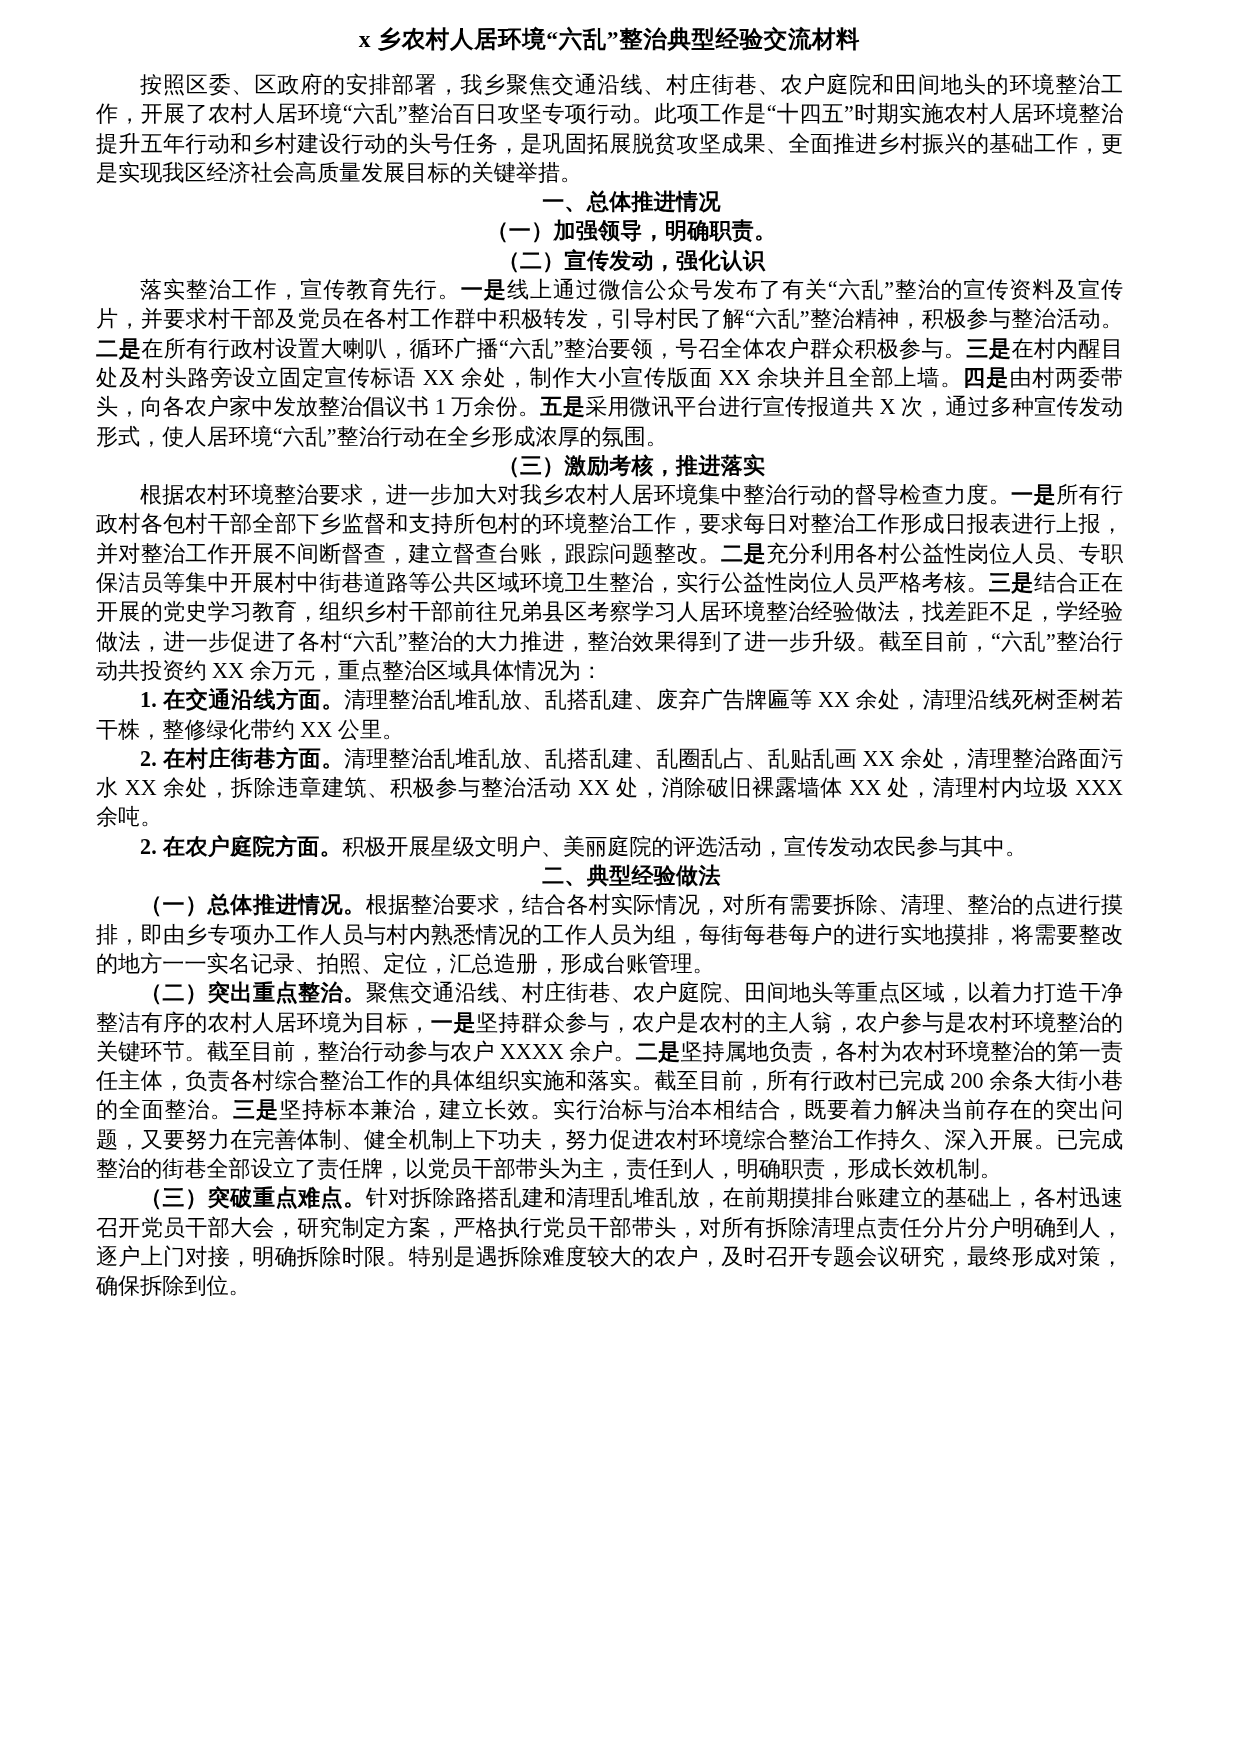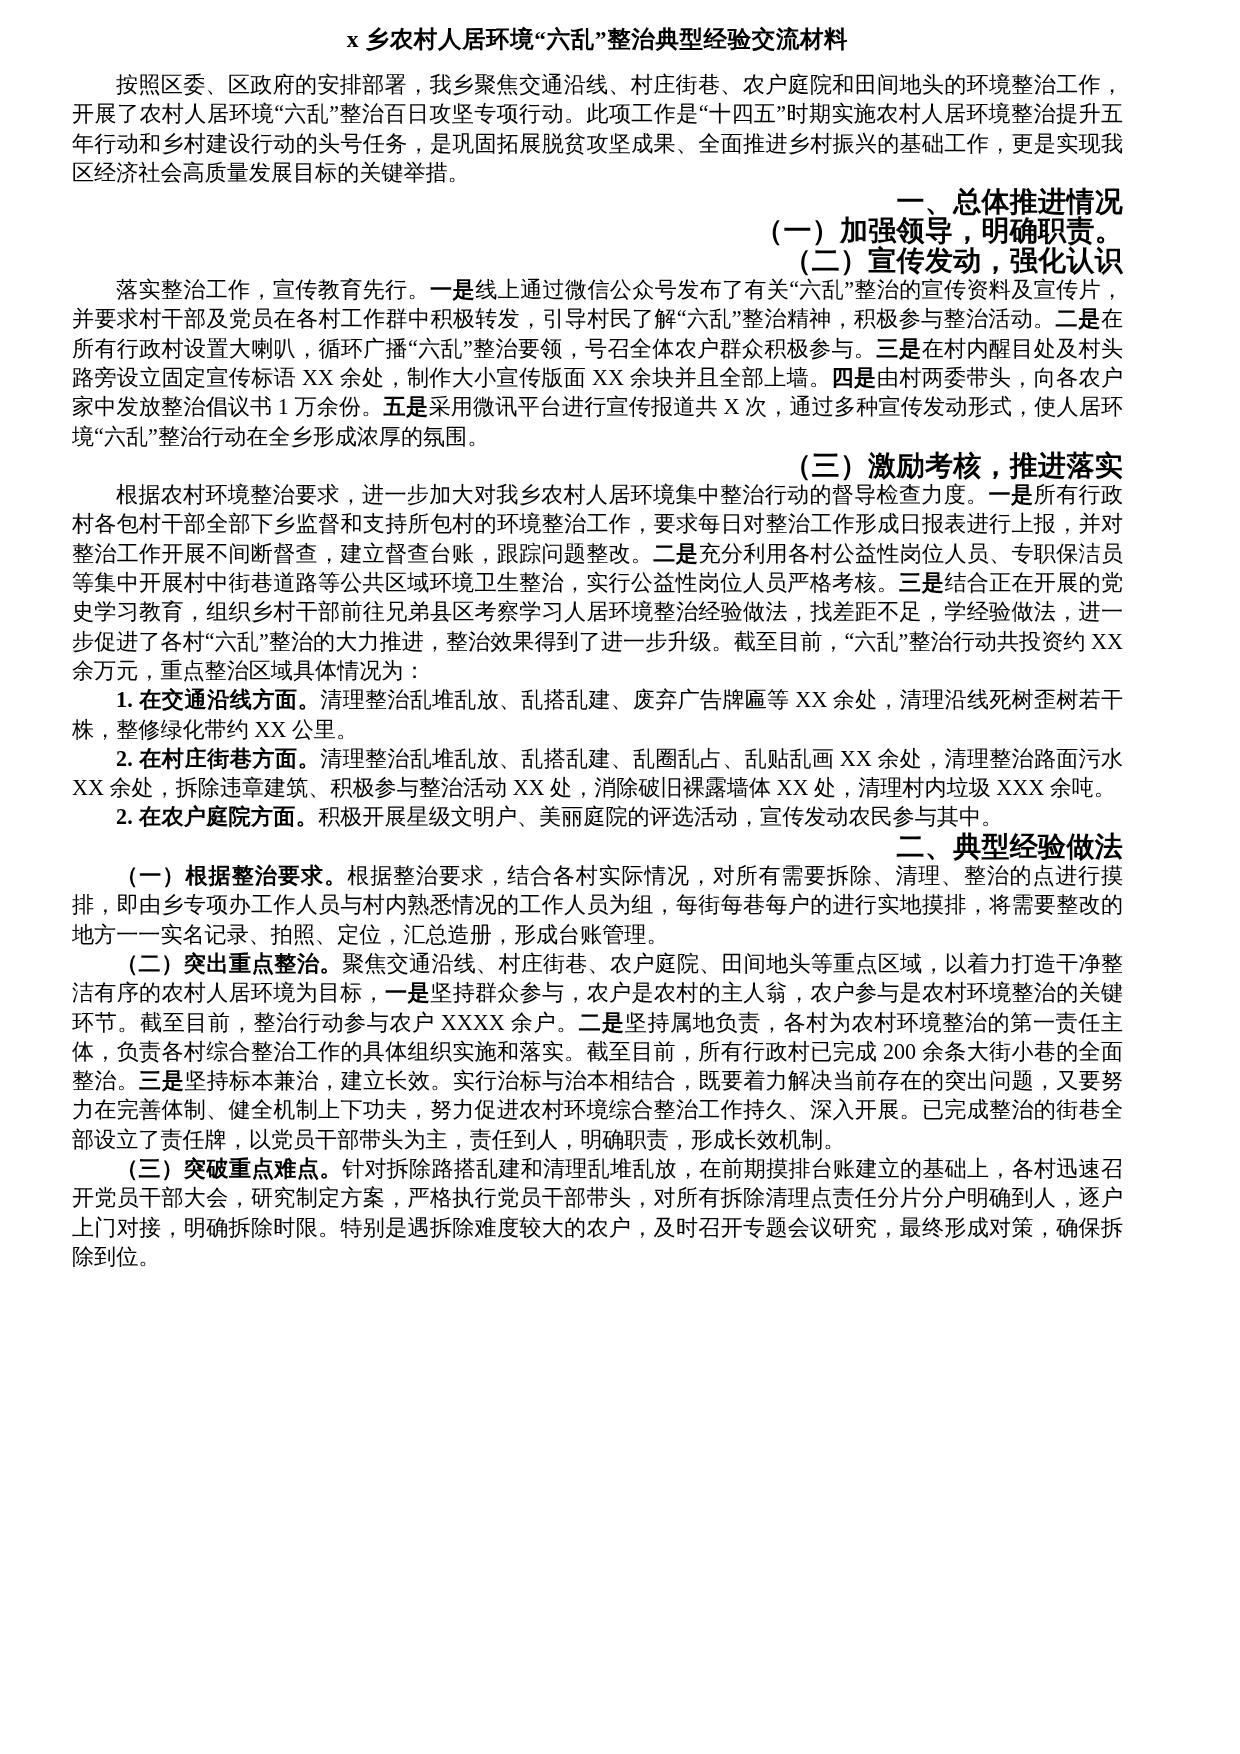--- a/index.html
+++ b/index.html
@@ -12,21 +12,21 @@
     height: 1754px;
     font-family: "Liberation Serif", "DejaVu Serif", serif;
     color: #000000;
     -webkit-font-smoothing: antialiased;
   }
   #page {
     position: relative;
     width: 1196px;
     height: 1754px;
     box-sizing: border-box;
-    padding: 22px 73px 0 72px;
+    padding: 22px 73px 0 96px;
   }
   #doc-title {
     font-family: "Liberation Serif", "DejaVu Serif", serif;
     font-weight: bold;
     font-size: 23.5px;
     line-height: 34px;
     text-align: center;
     letter-spacing: 0.6px;
     margin: 0 0 14px 0;
     white-space: nowrap;
@@ -41,24 +41,24 @@
     letter-spacing: 0;
     word-break: break-all;
     font-family: Liberation Serif, serif;
   }
   .indent {
     text-indent: 44px;
   }
   .heading {
     font-weight: bold;
     text-indent: 44px;
-    font-size: 28px;
+    font-size: 22px;
     line-height: 29.3px;
     margin: 0;
-    text-align: right;
+    text-align: center;
     letter-spacing: 0.3px;
   }
   b, .b {
     font-weight: bold;
     letter-spacing: 0.3px;
   }
 </style>
 </head>
 <body>
 
@@ -71,18 +71,18 @@
       <p class="heading"><span>一、总体推进情况</span></p>
       <p class="heading"><span>（一）加强领导，明确职责。</span></p>
       <p class="heading"><span>（二）宣传发动，强化认识</span></p>
       <p class="para indent"><span>落实整治工作，宣传教育先行。</span><b>一是</b><span>线上通过微信公众号发布了有关“六乱”整治的宣传资料及宣传片，并要求村干部及党员在各村工作群中积极转发，引导村民了解“六乱”整治精神，积极参与整治活动。</span><b>二是</b><span>在所有行政村设置大喇叭，循环广播“六乱”整治要领，号召全体农户群众积极参与。</span><b>三是</b><span>在村内醒目处及村头路旁设立固定宣传标语 XX 余处，制作大小宣传版面 XX 余块并且全部上墙。</span><b>四是</b><span>由村两委带头，向各农户家中发放整治倡议书 1 万余份。</span><b>五是</b><span>采用微讯平台进行宣传报道共 X 次，通过多种宣传发动形式，使人居环境“六乱”整治行动在全乡形成浓厚的氛围。</span></p>
       <p class="heading"><span>（三）激励考核，推进落实</span></p>
       <p class="para indent"><span>根据农村环境整治要求，进一步加大对我乡农村人居环境集中整治行动的督导检查力度。</span><b>一是</b><span>所有行政村各包村干部全部下乡监督和支持所包村的环境整治工作，要求每日对整治工作形成日报表进行上报，并对整治工作开展不间断督查，建立督查台账，跟踪问题整改。</span><b>二是</b><span>充分利用各村公益性岗位人员、专职保洁员等集中开展村中街巷道路等公共区域环境卫生整治，实行公益性岗位人员严格考核。</span><b>三是</b><span>结合正在开展的党史学习教育，组织乡村干部前往兄弟县区考察学习人居环境整治经验做法，找差距不足，学经验做法，进一步促进了各村“六乱”整治的大力推进，整治效果得到了进一步升级。截至目前，“六乱”整治行动共投资约 XX 余万元，重点整治区域具体情况为：</span></p>
       <p class="para indent"><b>1. 在交通沿线方面。</b><span>清理整治乱堆乱放、乱搭乱建、废弃广告牌匾等 XX 余处，清理沿线死树歪树若干株，整修绿化带约 XX 公里。</span></p>
       <p class="para indent"><b>2. 在村庄街巷方面。</b><span>清理整治乱堆乱放、乱搭乱建、乱圈乱占、乱贴乱画 XX 余处，清理整治路面污水 XX 余处，拆除违章建筑、积极参与整治活动 XX 处，消除破旧裸露墙体 XX 处，清理村内垃圾 XXX 余吨。</span></p>
       <p class="para indent"><b>2. 在农户庭院方面。</b><span>积极开展星级文明户、美丽庭院的评选活动，宣传发动农民参与其中。</span></p>
       <p class="heading"><span>二、典型经验做法</span></p>
-      <p class="para indent"><b>（一）根据整治要求。</b><span>根据整治要求，结合各村实际情况，对所有需要拆除、清理、整治的点进行摸排，即由乡专项办工作人员与村内熟悉情况的工作人员为组，每街每巷每户的进行实地摸排，将需要整改的地方一一实名记录、拍照、定位，汇总造册，形成台账管理。</span></p>
+      <p class="para indent"><b>（一）总体推进情况。</b><span>根据整治要求，结合各村实际情况，对所有需要拆除、清理、整治的点进行摸排，即由乡专项办工作人员与村内熟悉情况的工作人员为组，每街每巷每户的进行实地摸排，将需要整改的地方一一实名记录、拍照、定位，汇总造册，形成台账管理。</span></p>
       <p class="para indent"><b>（二）突出重点整治。</b><span>聚焦交通沿线、村庄街巷、农户庭院、田间地头等重点区域，以着力打造干净整洁有序的农村人居环境为目标，</span><b>一是</b><span>坚持群众参与，农户是农村的主人翁，农户参与是农村环境整治的关键环节。截至目前，整治行动参与农户 XXXX 余户。</span><b>二是</b><span>坚持属地负责，各村为农村环境整治的第一责任主体，负责各村综合整治工作的具体组织实施和落实。截至目前，所有行政村已完成 200 余条大街小巷的全面整治。</span><b>三是</b><span>坚持标本兼治，建立长效。实行治标与治本相结合，既要着力解决当前存在的突出问题，又要努力在完善体制、健全机制上下功夫，努力促进农村环境综合整治工作持久、深入开展。已完成整治的街巷全部设立了责任牌，以党员干部带头为主，责任到人，明确职责，形成长效机制。</span></p>
       <p class="para indent"><b>（三）突破重点难点。</b><span>针对拆除路搭乱建和清理乱堆乱放，在前期摸排台账建立的基础上，各村迅速召开党员干部大会，研究制定方案，严格执行党员干部带头，对所有拆除清理点责任分片分户明确到人，逐户上门对接，明确拆除时限。特别是遇拆除难度较大的农户，及时召开专题会议研究，最终形成对策，确保拆除到位。</span></p>
     </div>
 
 </div>
 
 </body></html>

